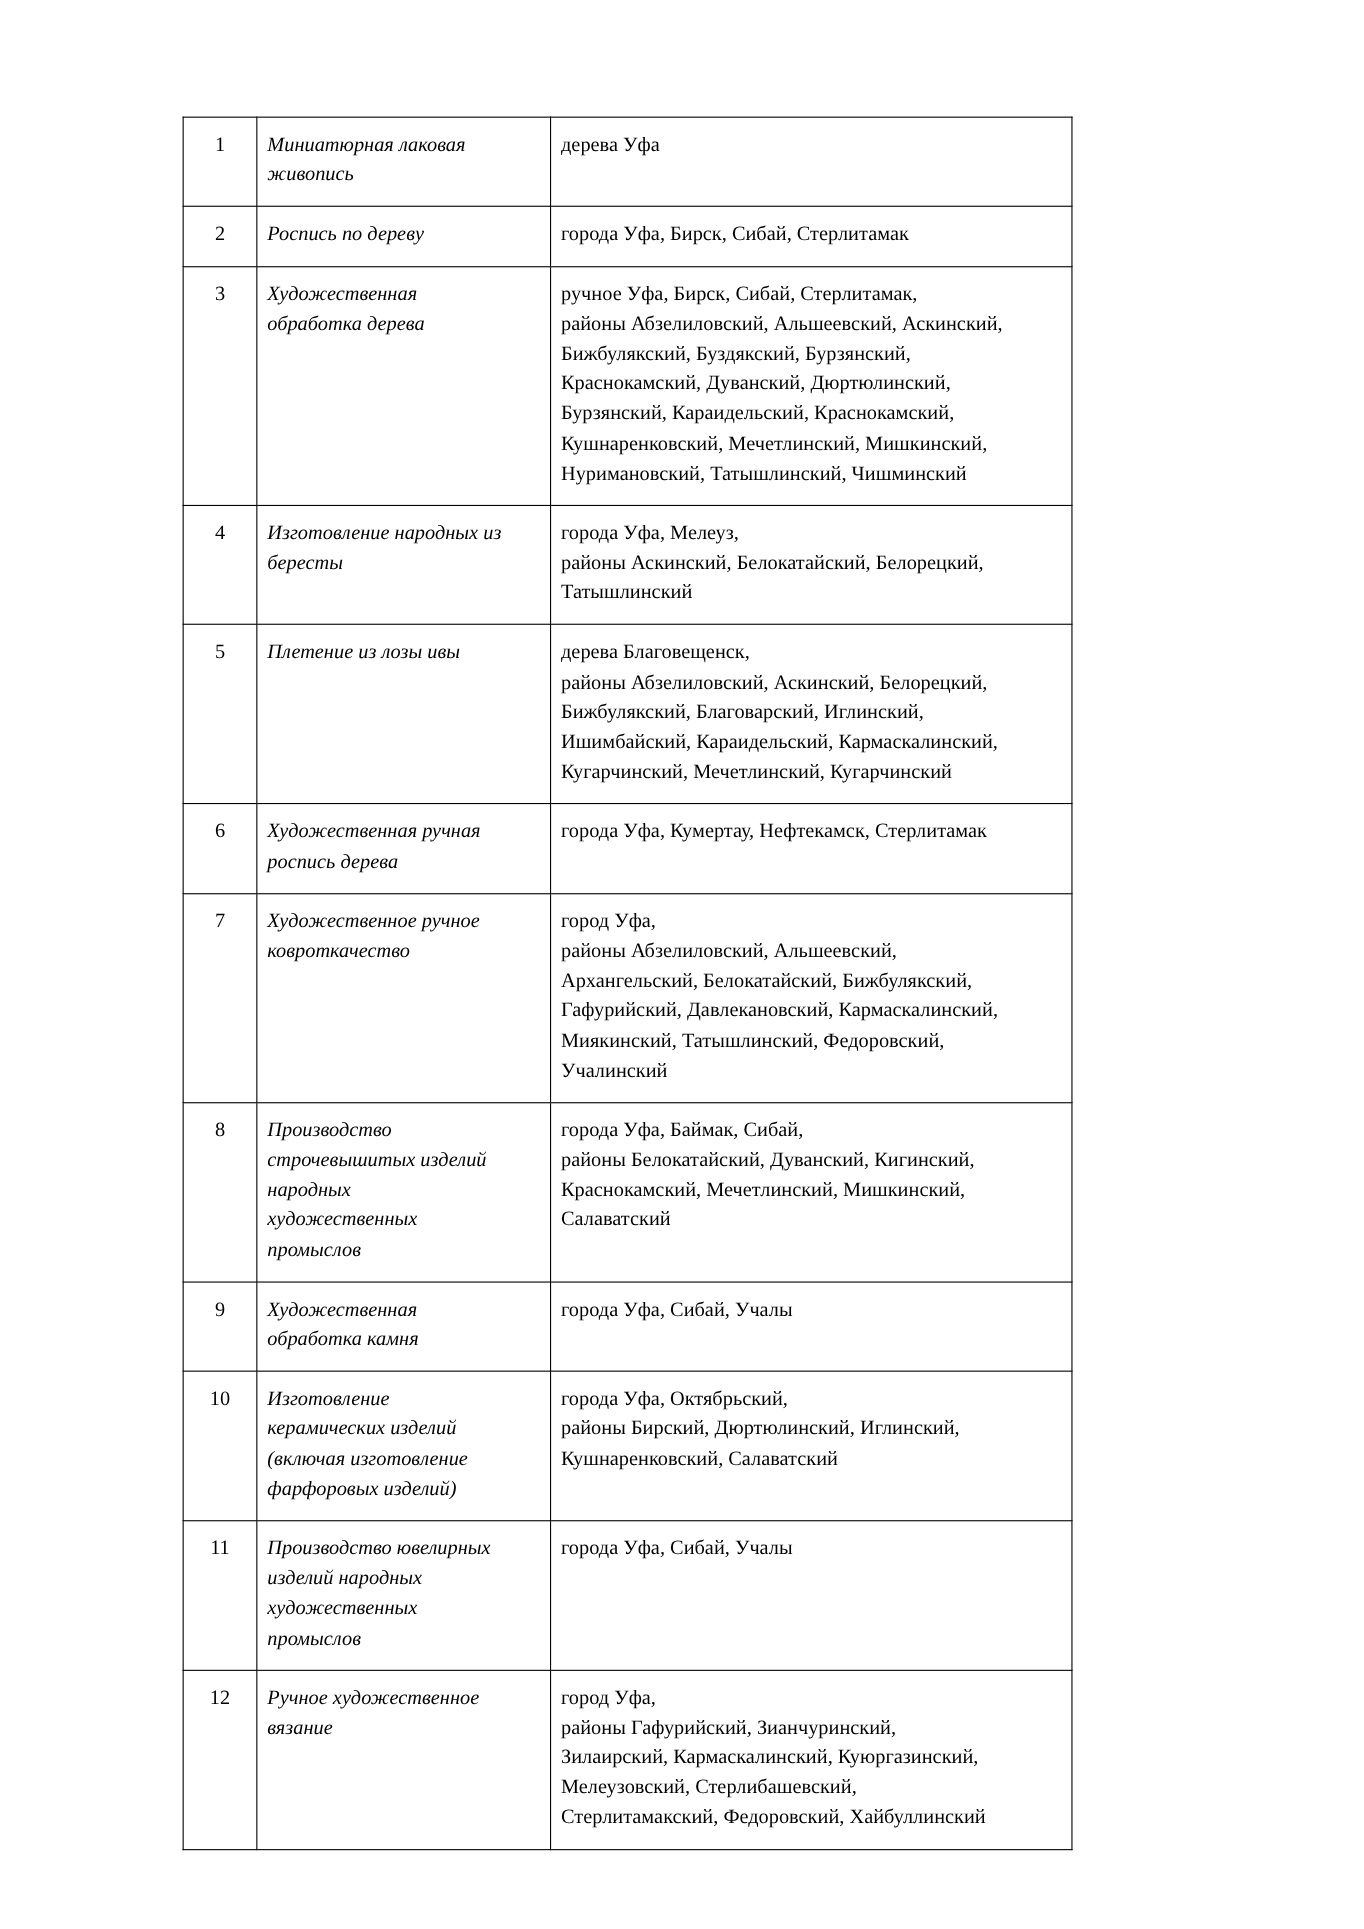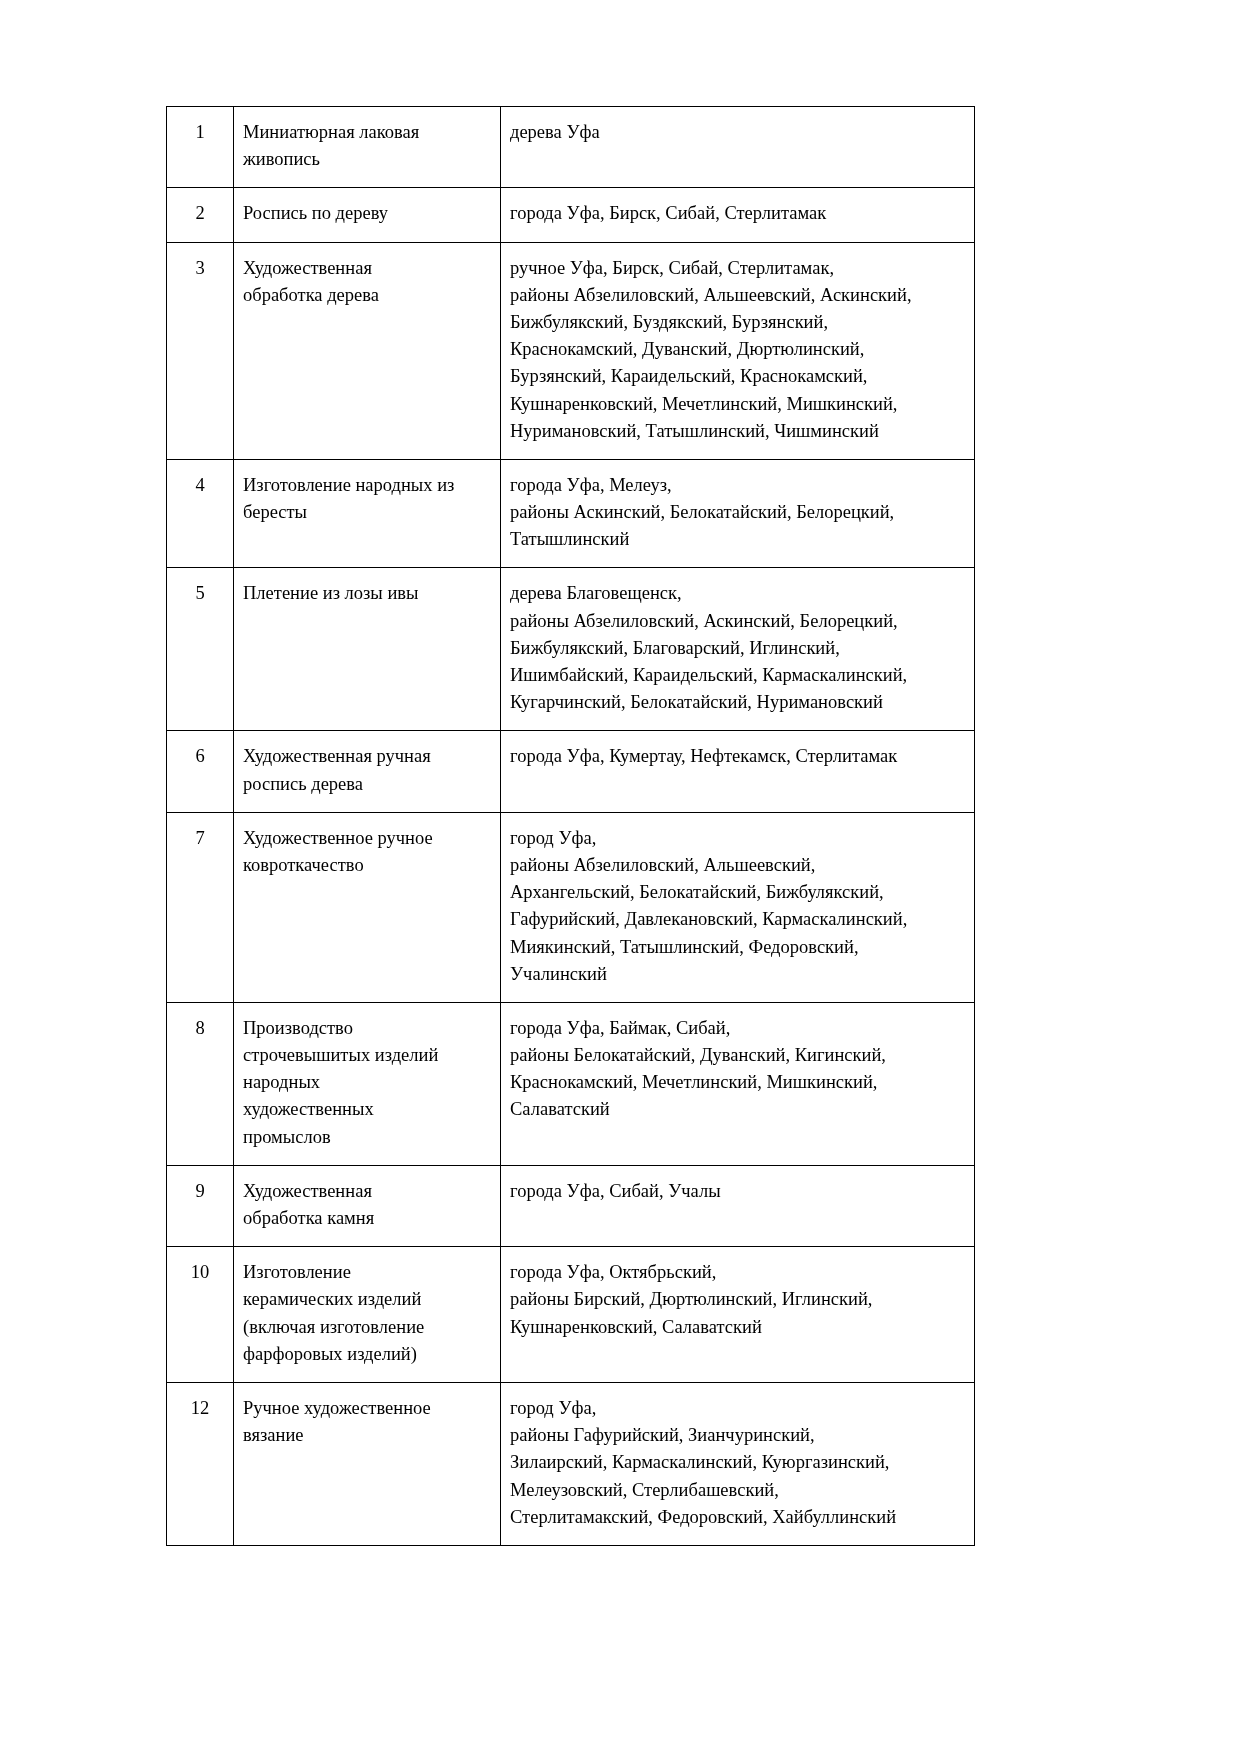--- a/index.html
+++ b/index.html
@@ -40,20 +40,21 @@
     line-height: 1.47;
   }
   td.col-num {
     width: 48px;
     text-align: center;
     padding-left: 2px;
     padding-right: 2px;
   }
   td.col-name {
     width: 248px;
+    font-style: italic;
   }
   td.col-places {
     width: 455px;
   }
   .cell-line {
     display: block;
     white-space: nowrap;
   }
 </style>
 </head>
@@ -113,21 +114,21 @@
           <tr>
             <td class="col-num">5</td>
             <td class="col-name">
               <span class="cell-line">Плетение из лозы ивы</span>
             </td>
             <td class="col-places">
               <span class="cell-line">дерева Благовещенск,</span>
               <span class="cell-line">районы Абзелиловский, Аскинский, Белорецкий,</span>
               <span class="cell-line">Бижбулякский, Благоварский, Иглинский,</span>
               <span class="cell-line">Ишимбайский, Караидельский, Кармаскалинский,</span>
-              <span class="cell-line">Кугарчинский, Белокатайский, Нуримановский</span>
+              <span class="cell-line">Кугарчинский, Мечетлинский, Кугарчинский</span>
             </td>
           </tr>
           <tr>
             <td class="col-num">6</td>
             <td class="col-name">
               <span class="cell-line">Художественная ручная</span>
               <span class="cell-line">роспись дерева</span>
             </td>
             <td class="col-places">
               <span class="cell-line">города Уфа, Кумертау, Нефтекамск, Стерлитамак</span>
@@ -182,20 +183,32 @@
               <span class="cell-line">(включая изготовление</span>
               <span class="cell-line">фарфоровых изделий)</span>
             </td>
             <td class="col-places">
               <span class="cell-line">города Уфа, Октябрьский,</span>
               <span class="cell-line">районы Бирский, Дюртюлинский, Иглинский,</span>
               <span class="cell-line">Кушнаренковский, Салаватский</span>
             </td>
           </tr>
           <tr>
+            <td class="col-num">11</td>
+            <td class="col-name">
+              <span class="cell-line">Производство ювелирных</span>
+              <span class="cell-line">изделий народных</span>
+              <span class="cell-line">художественных</span>
+              <span class="cell-line">промыслов</span>
+            </td>
+            <td class="col-places">
+              <span class="cell-line">города Уфа, Сибай, Учалы</span>
+            </td>
+          </tr>
+          <tr>
             <td class="col-num">12</td>
             <td class="col-name">
               <span class="cell-line">Ручное художественное</span>
               <span class="cell-line">вязание</span>
             </td>
             <td class="col-places">
               <span class="cell-line">город Уфа,</span>
               <span class="cell-line">районы Гафурийский, Зианчуринский,</span>
               <span class="cell-line">Зилаирский, Кармаскалинский, Куюргазинский,</span>
               <span class="cell-line">Мелеузовский, Стерлибашевский,</span>

